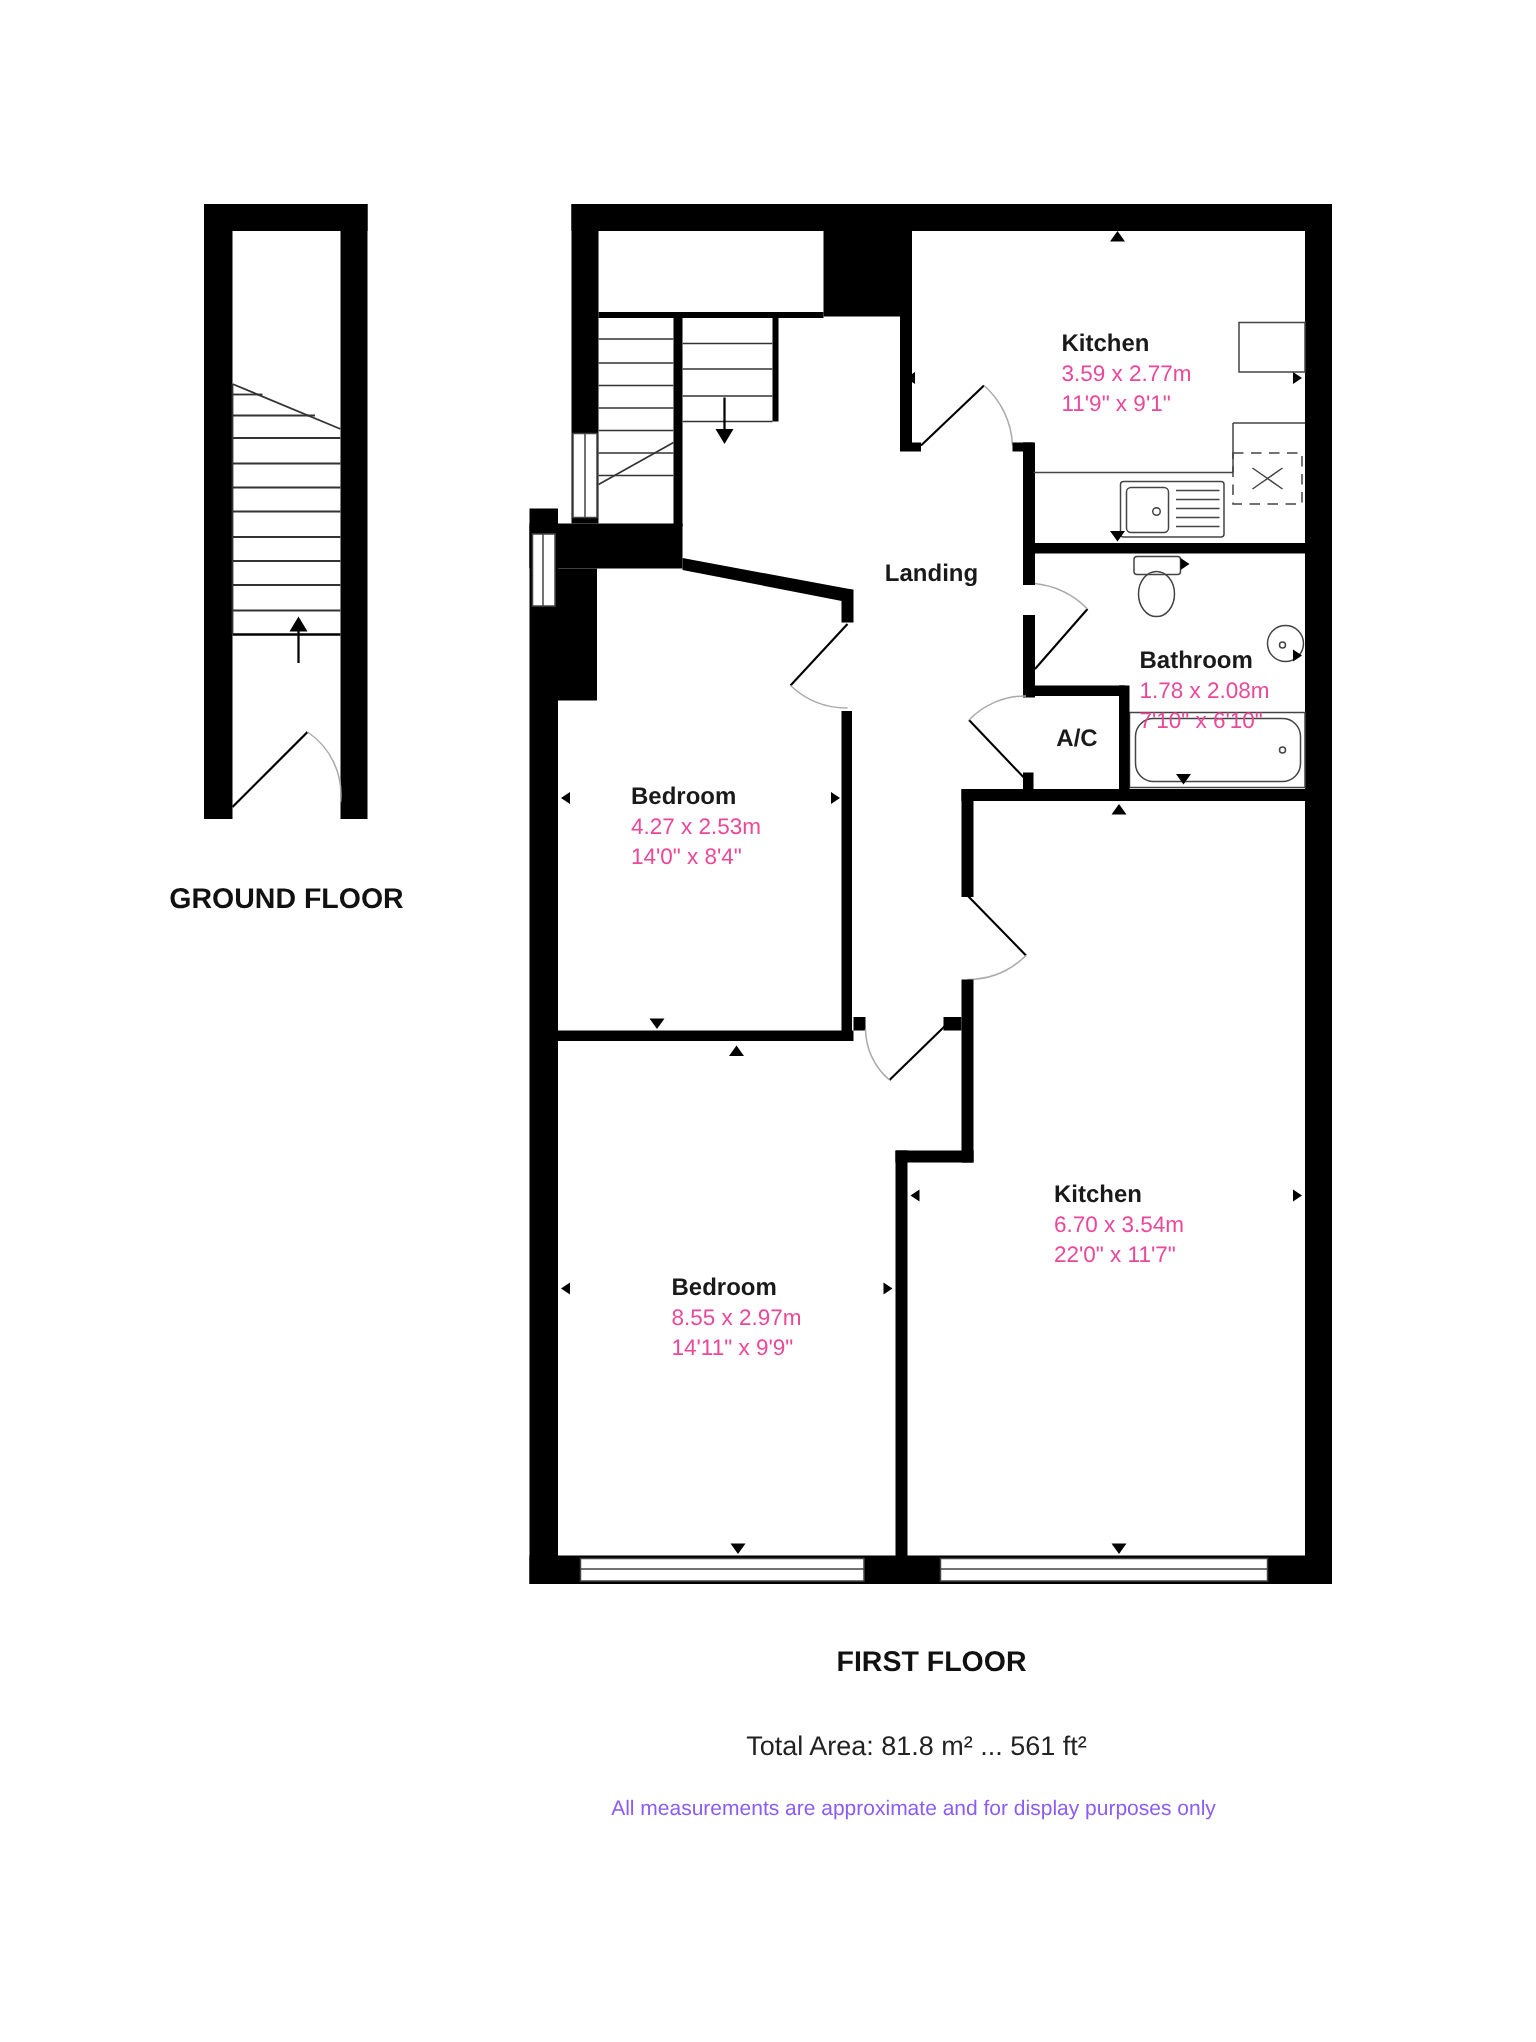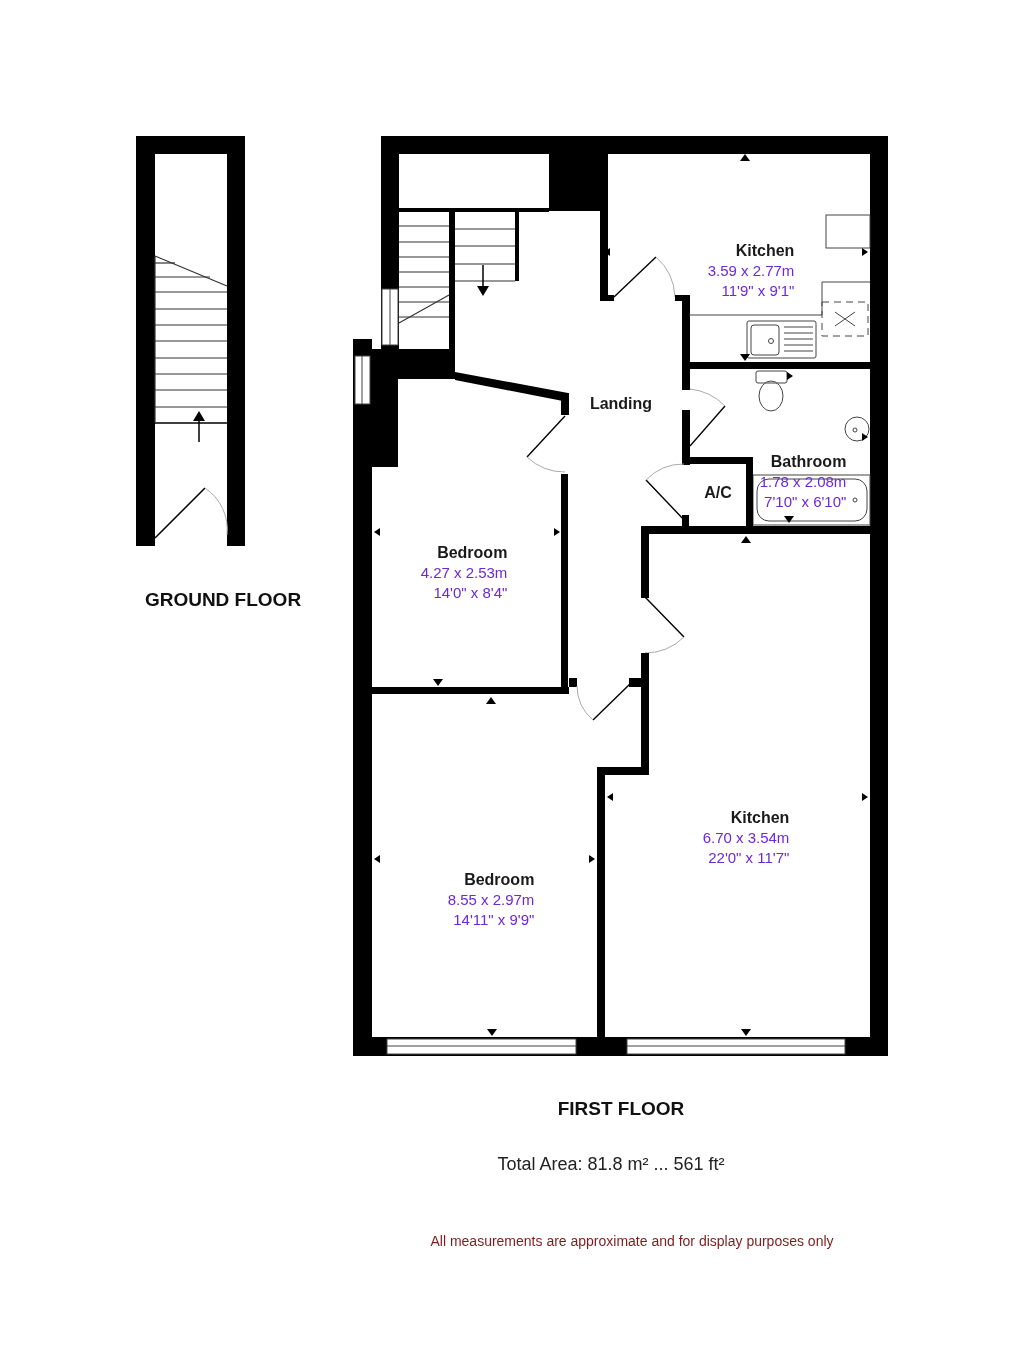--- a/index.html
+++ b/index.html
@@ -1,23 +1,23 @@
 <!DOCTYPE html>
 <html><head>
   <meta charset="utf-8">
   <style>
     html, body { margin: 0; padding: 0; background: #ffffff; }
     body { width: 1024px; height: 1361px; position: relative; overflow: hidden; font-family: "Liberation Sans", sans-serif; color: #1a1a1a; }
     svg.plan { position: absolute; left: 0; top: 0; }
-    .room-label { position: absolute; text-align: right; transform: translateX(-50%); white-space: nowrap; margin-top: 21px; }
+    .room-label { position: absolute; text-align: left; transform: translateX(-50%); white-space: nowrap; }
     .room-name { font-weight: bold; font-size: 16px; line-height: 20px; color: #1a1a1a; }
-    .room-dim { font-size: 15px; line-height: 20px; color: #6d28d9; }
+    .room-dim { font-size: 15px; line-height: 20px; color: #ec4899; }
     .floor-title { position: absolute; font-weight: bold; font-size: 19px; transform: translateX(-50%); white-space: nowrap; color: #111; }
     .total-area { position: absolute; left: 611px; top: 1154px; font-size: 18px; transform: translateX(-50%); white-space: nowrap; color: #222; }
-    .disclaimer { position: absolute; left: 632px; top: 1197px; font-size: 14px; transform: translateX(-50%); white-space: nowrap; color: #7f1d1d; margin-top: 36px; }
+    .disclaimer { position: absolute; left: 609px; top: 1197px; font-size: 14px; transform: translateX(-50%); white-space: nowrap; color: #8b5cf6; }
     .ac-label { position: absolute; left: 718px; top: 484px; font-weight: bold; font-size: 16px; transform: translateX(-50%); }
   </style>
 </head>
 <body>
 
 <svg class="plan" width="1024" height="1361" viewBox="0 0 1024 1361" xmlns="http://www.w3.org/2000/svg">
 
   <g>
 
     <rect x="136" y="136" width="109" height="18" fill="#000"></rect>
@@ -258,17 +258,17 @@
   <div class="room-dim">8.55 x 2.97m</div>
   <div class="room-dim">14'11" x 9'9"</div>
 </div>
 
 <div class="room-label" style="left:746px; top:787px;">
   <div class="room-name">Kitchen</div>
   <div class="room-dim">6.70 x 3.54m</div>
   <div class="room-dim">22'0" x 11'7"</div>
 </div>
 
-<div class="floor-title" style="left:191px; top:589px;margin-left:32px;">GROUND FLOOR</div>
+<div class="floor-title" style="left:191px; top:589px;">GROUND FLOOR</div>
 <div class="floor-title" style="left:621px; top:1098px;">FIRST FLOOR</div>
 
 <div class="total-area">Total Area: 81.8 m² ... 561 ft²</div>
 <div class="disclaimer">All measurements are approximate and for display purposes only</div>
 
 </body></html>

